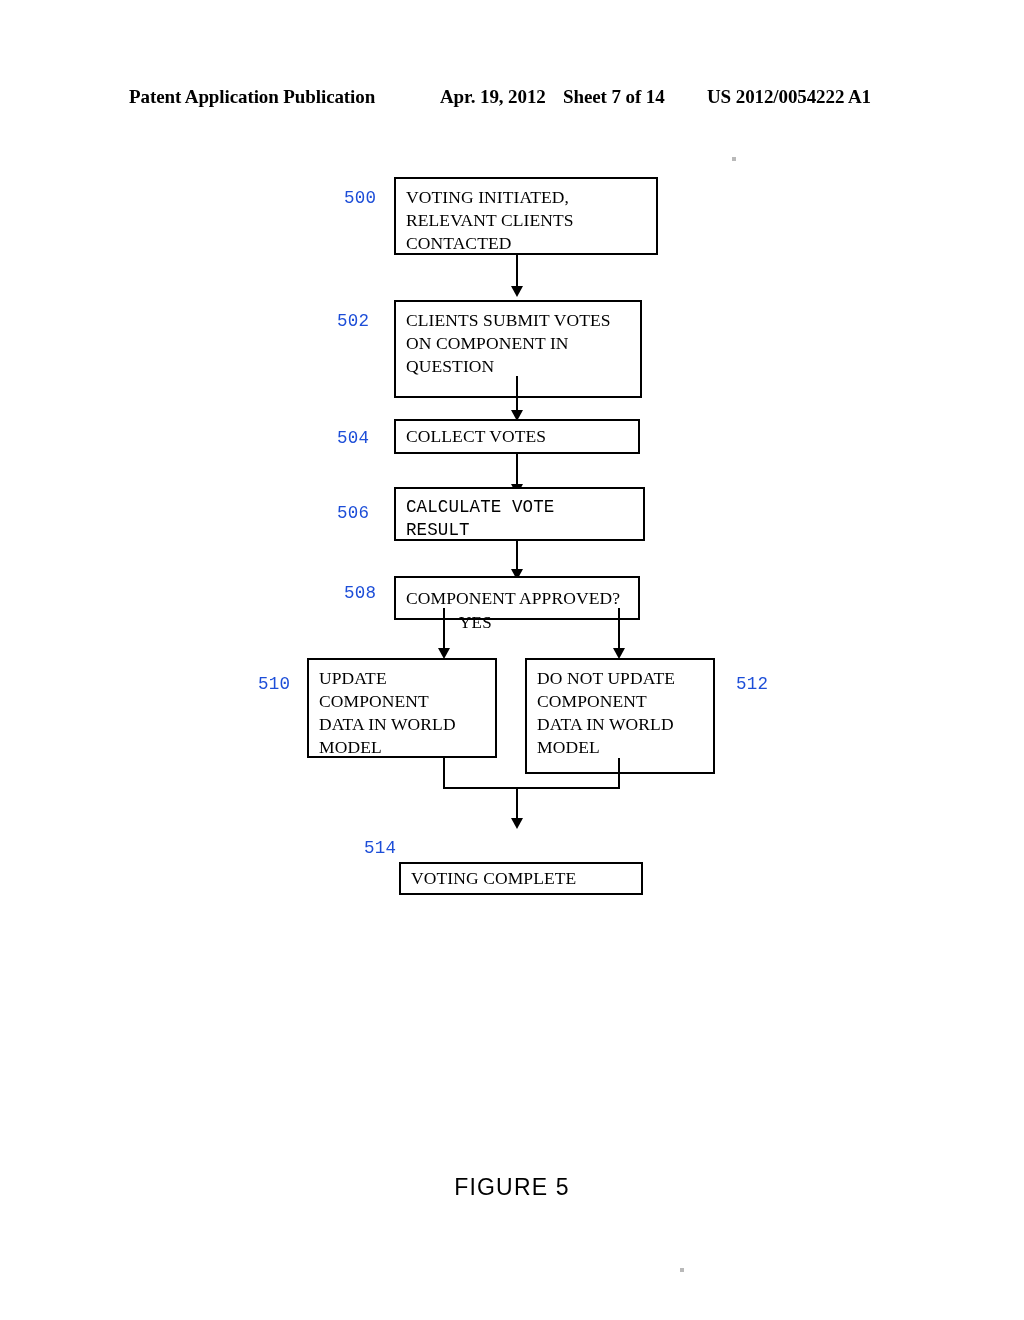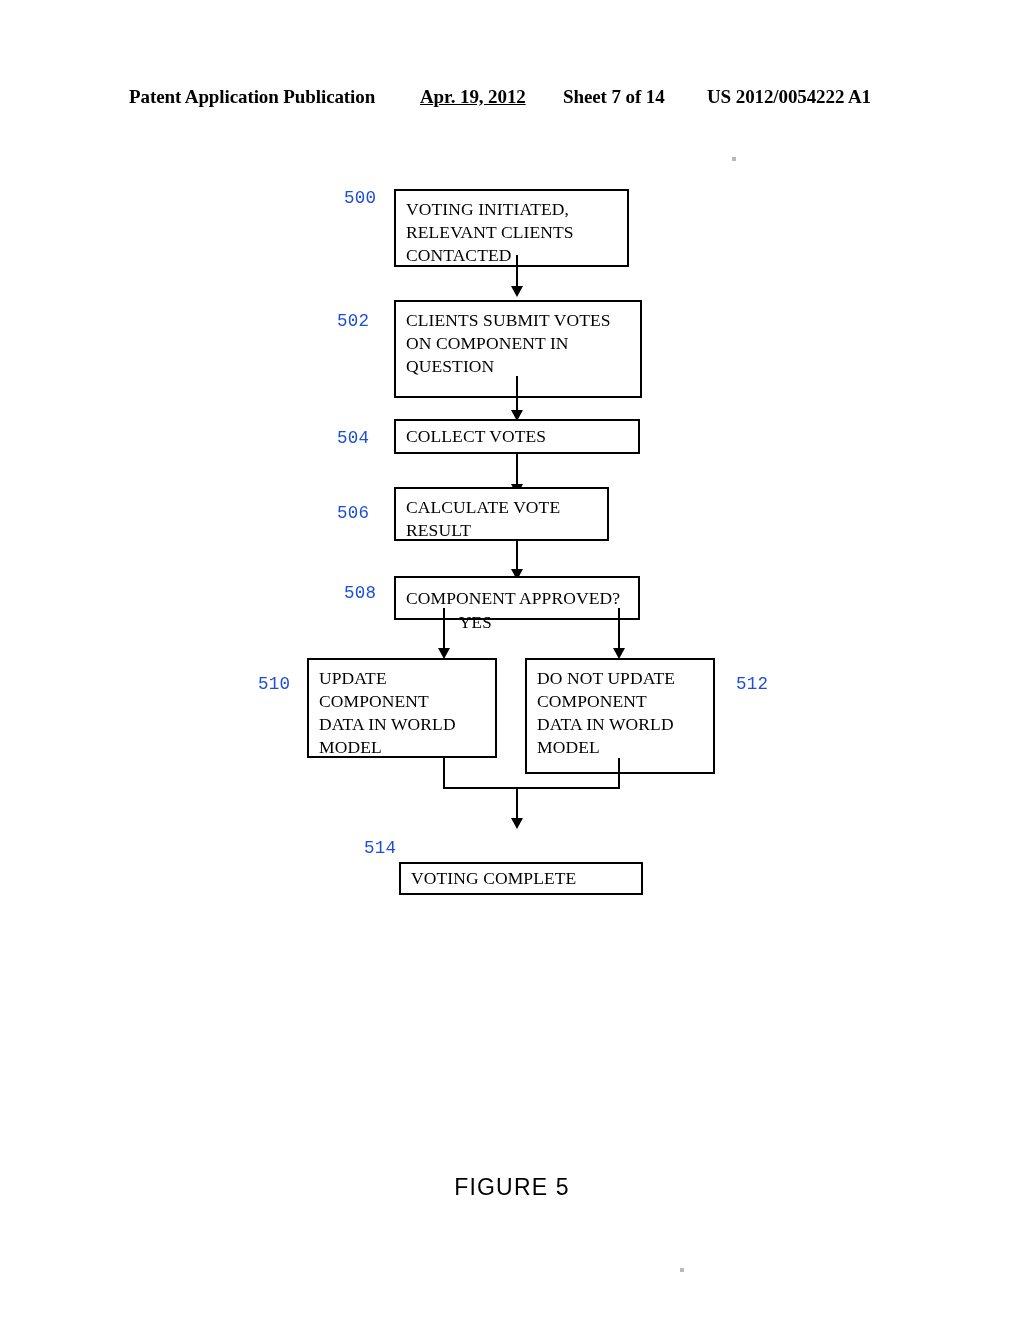--- a/index.html
+++ b/index.html
@@ -23,21 +23,21 @@
     left: 0;
     width: 1024px;
     height: 26px;
     font-family: "Liberation Serif", serif;
     font-weight: bold;
     font-size: 19px;
     letter-spacing: -0.1px;
     white-space: nowrap;
   }
   #page-header .h-pub   { position: absolute; left: 129px; top: 0; }
-  #page-header .h-date  { position: absolute; left: 420px; top: 0; text-decoration: underline; }
+  #page-header .h-date  { position: absolute; left: 440px; top: 0; }
   #page-header .h-sheet { position: absolute; left: 563px; top: 0; }
   #page-header .h-pat   { position: absolute; left: 707px; top: 0; }
 
   
   #flowchart {
     position: absolute;
     left: 0;
     top: 0;
     width: 1024px;
     height: 1320px;
@@ -127,21 +127,21 @@
   <span class="h-sheet">Sheet 7 of 14</span>
   <span class="h-pat">US 2012/0054222 A1</span>
 </div>
 
 <div id="flowchart">
 
   <div class="speck" style="left:732px; top:157px;"></div>
   <div class="speck" style="left:680px; top:1268px;"></div>
 
   <div class="ref" style="left:344px; top:188px;">500</div>
-  <div class="node" style="left:394px; top:177px; width:235px; height:78px;margin-top:12px;">VOTING INITIATED,
+  <div class="node" style="left:394px; top:177px; width:264px; height:78px;">VOTING INITIATED,
 RELEVANT CLIENTS
 CONTACTED</div>
 
   <div class="vline" style="left:516px; top:255px; height:33px;"></div>
   <div class="arrowhead" style="left:511px; top:286px;"></div>
 
   <div class="ref" style="left:337px; top:311px;">502</div>
   <div class="node" style="left:394px; top:300px; width:248px; height:98px;">CLIENTS SUBMIT VOTES
 ON COMPONENT IN
 QUESTION</div>
@@ -149,21 +149,21 @@
   <div class="vline" style="left:516px; top:376px; height:37px;"></div>
   <div class="arrowhead" style="left:511px; top:410px;"></div>
 
   <div class="ref" style="left:337px; top:428px;">504</div>
   <div class="node single-line" style="left:394px; top:419px; width:246px; height:35px;">COLLECT VOTES</div>
 
   <div class="vline" style="left:516px; top:454px; height:33px;"></div>
   <div class="arrowhead" style="left:511px; top:484px;"></div>
 
   <div class="ref" style="left:337px; top:503px;">506</div>
-  <div class="node" style="left:394px; top:487px; width:215px; height:54px;">CALCULATE VOTE
+  <div class="node" style="left:394px; top:487px; width:251px; height:54px;font-family:Liberation Mono, monospace;">CALCULATE VOTE
 RESULT</div>
 
   <div class="vline" style="left:516px; top:541px; height:33px;"></div>
   <div class="arrowhead" style="left:511px; top:569px;"></div>
 
   <div class="ref" style="left:344px; top:583px;">508</div>
   <div class="node single-line" style="left:394px; top:576px; width:246px; height:44px;">COMPONENT APPROVED?</div>
 
   <div class="vline" style="left:443px; top:608px; height:43px;"></div>
   <div class="arrowhead" style="left:438px; top:648px;"></div>

